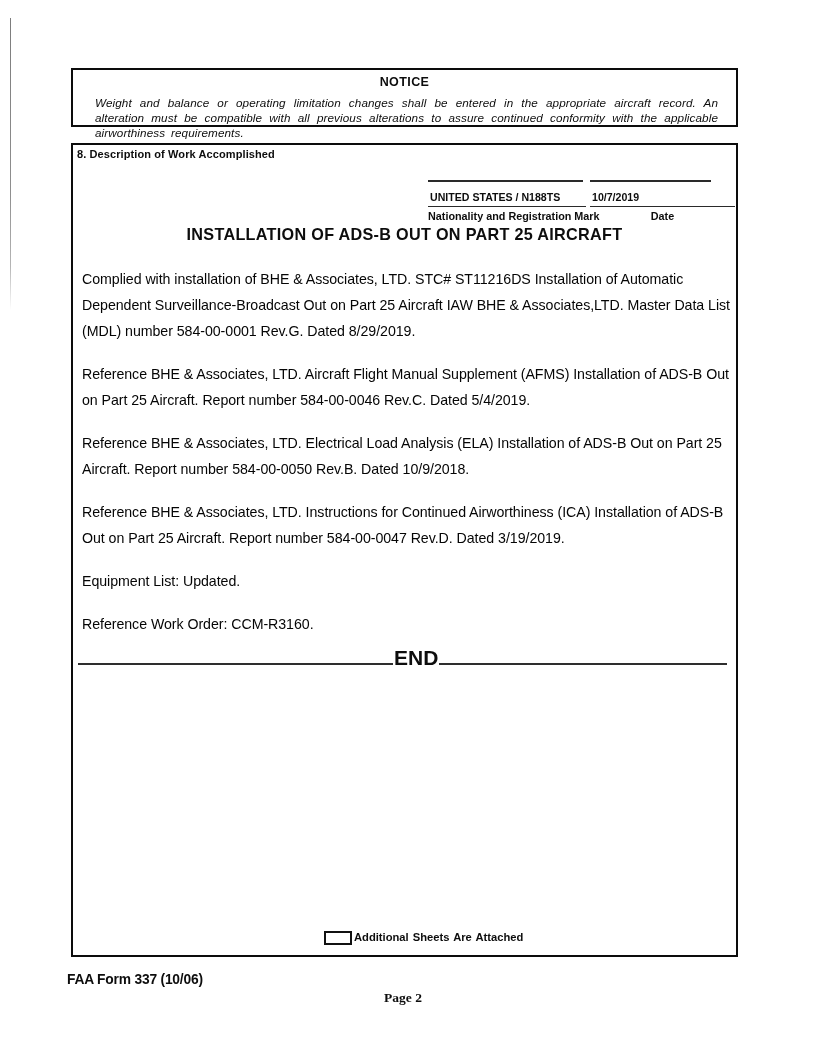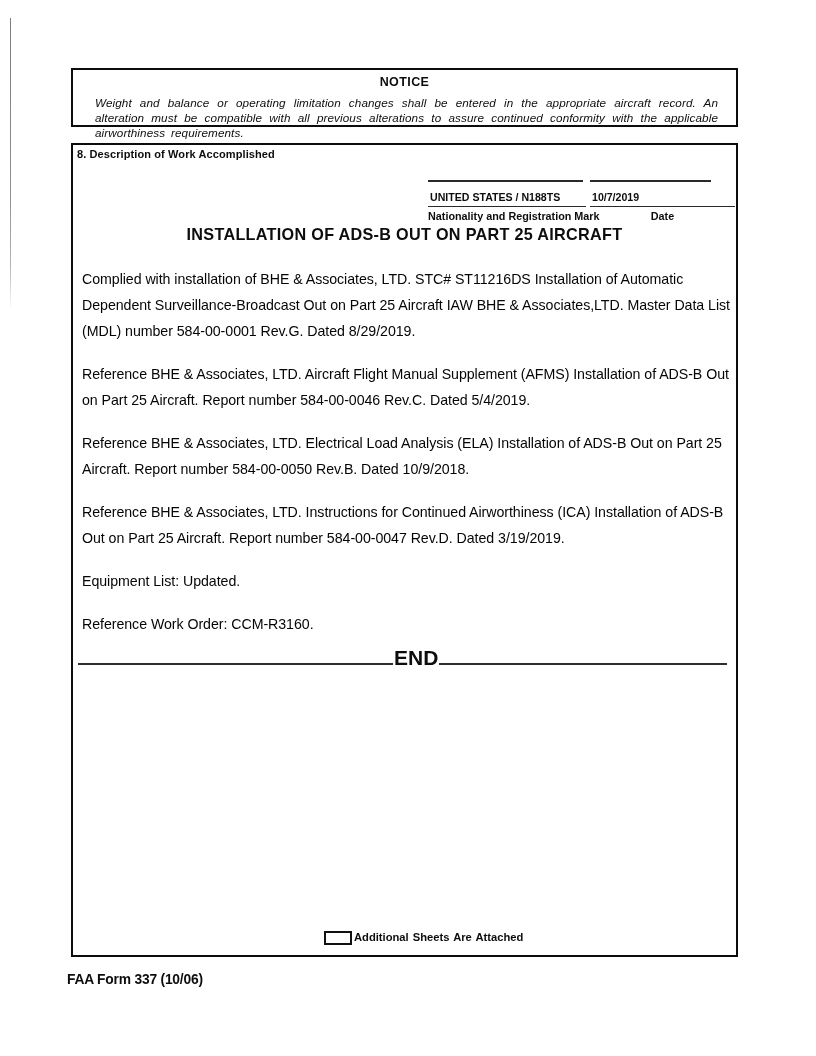--- a/index.html
+++ b/index.html
@@ -220,14 +220,15 @@
       <div class="end-line end-line-right"></div>
     </div>
 
     <div class="sheets-row">
       <div class="sheets-checkbox"></div>
       <div class="sheets-label">Additional Sheets Are Attached</div>
     </div>
   </div>
 
   <div class="footer-form">FAA Form 337 (10/06)</div>
+  <div class="footer-page">Page 2</div>
 
 </div>
 
 </body></html>

